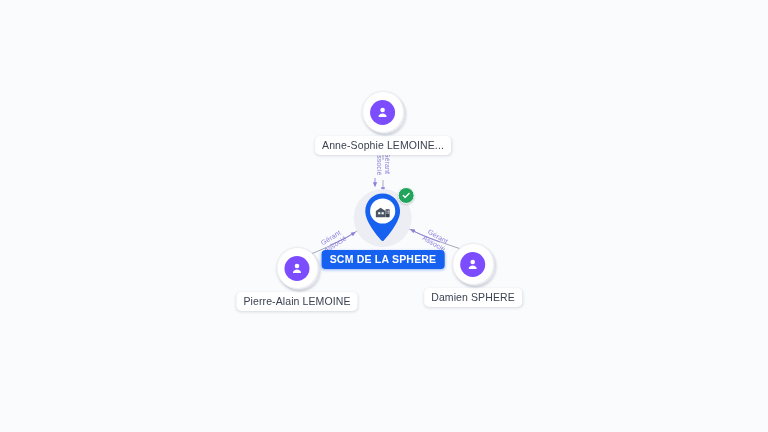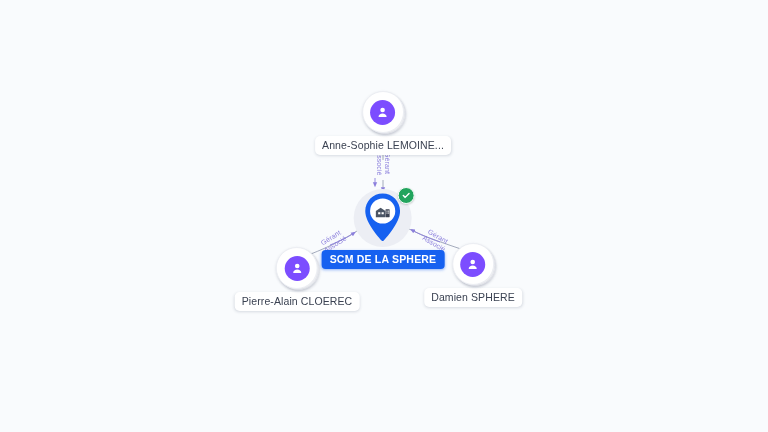--- a/index.html
+++ b/index.html
@@ -256,21 +256,21 @@
       <div class="card c2"></div>
       <div class="card c1">
         <div class="avatar-circle">
           <svg width="15" height="15" viewBox="0 0 24 24" fill="#ffffff">
             <circle cx="12" cy="8" r="3.7"></circle>
             <path d="M12 13.4c-3.5 0-6.3 2.2-6.3 4.6v1.2h12.6v-1.2c0-2.4-2.8-4.6-6.3-4.6z"></path>
           </svg>
         </div>
       </div>
     </div>
-    <div class="name-label">Pierre-Alain CLOEREC</div>
+    <div class="name-label">Pierre-Alain LEMOINE</div>
   </div>
 
   <div class="node" style="left:473px; top:275px;">
     <div class="person-stack">
       <div class="card c3"></div>
       <div class="card c2"></div>
       <div class="card c1">
         <div class="avatar-circle">
           <svg width="15" height="15" viewBox="0 0 24 24" fill="#ffffff">
             <circle cx="12" cy="8" r="3.7"></circle>

